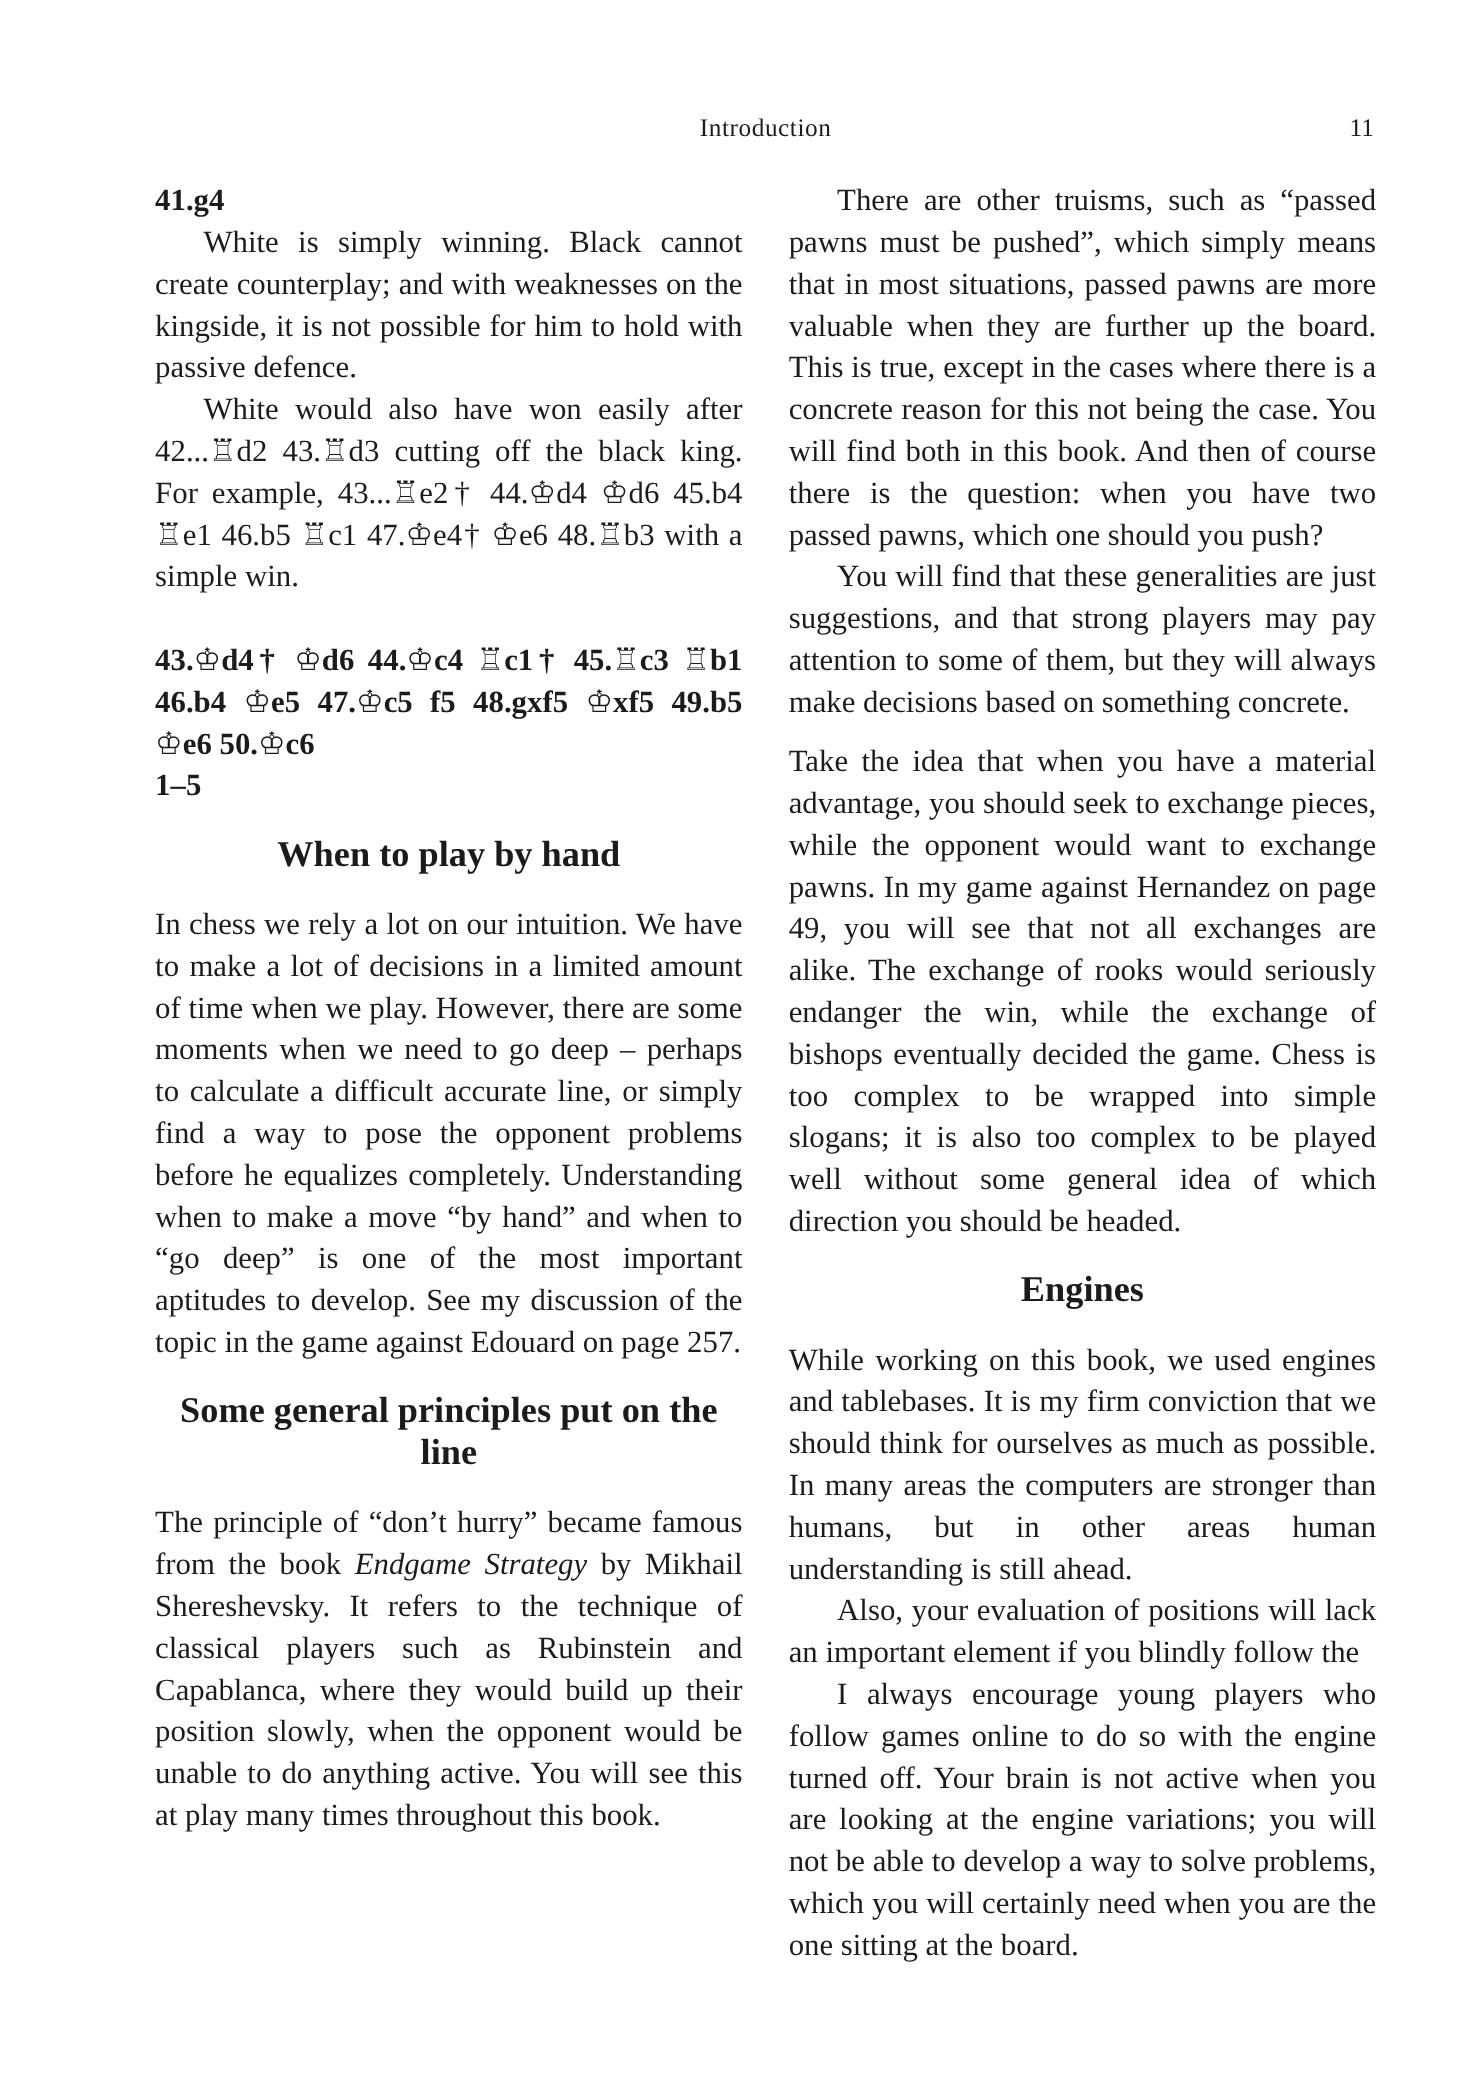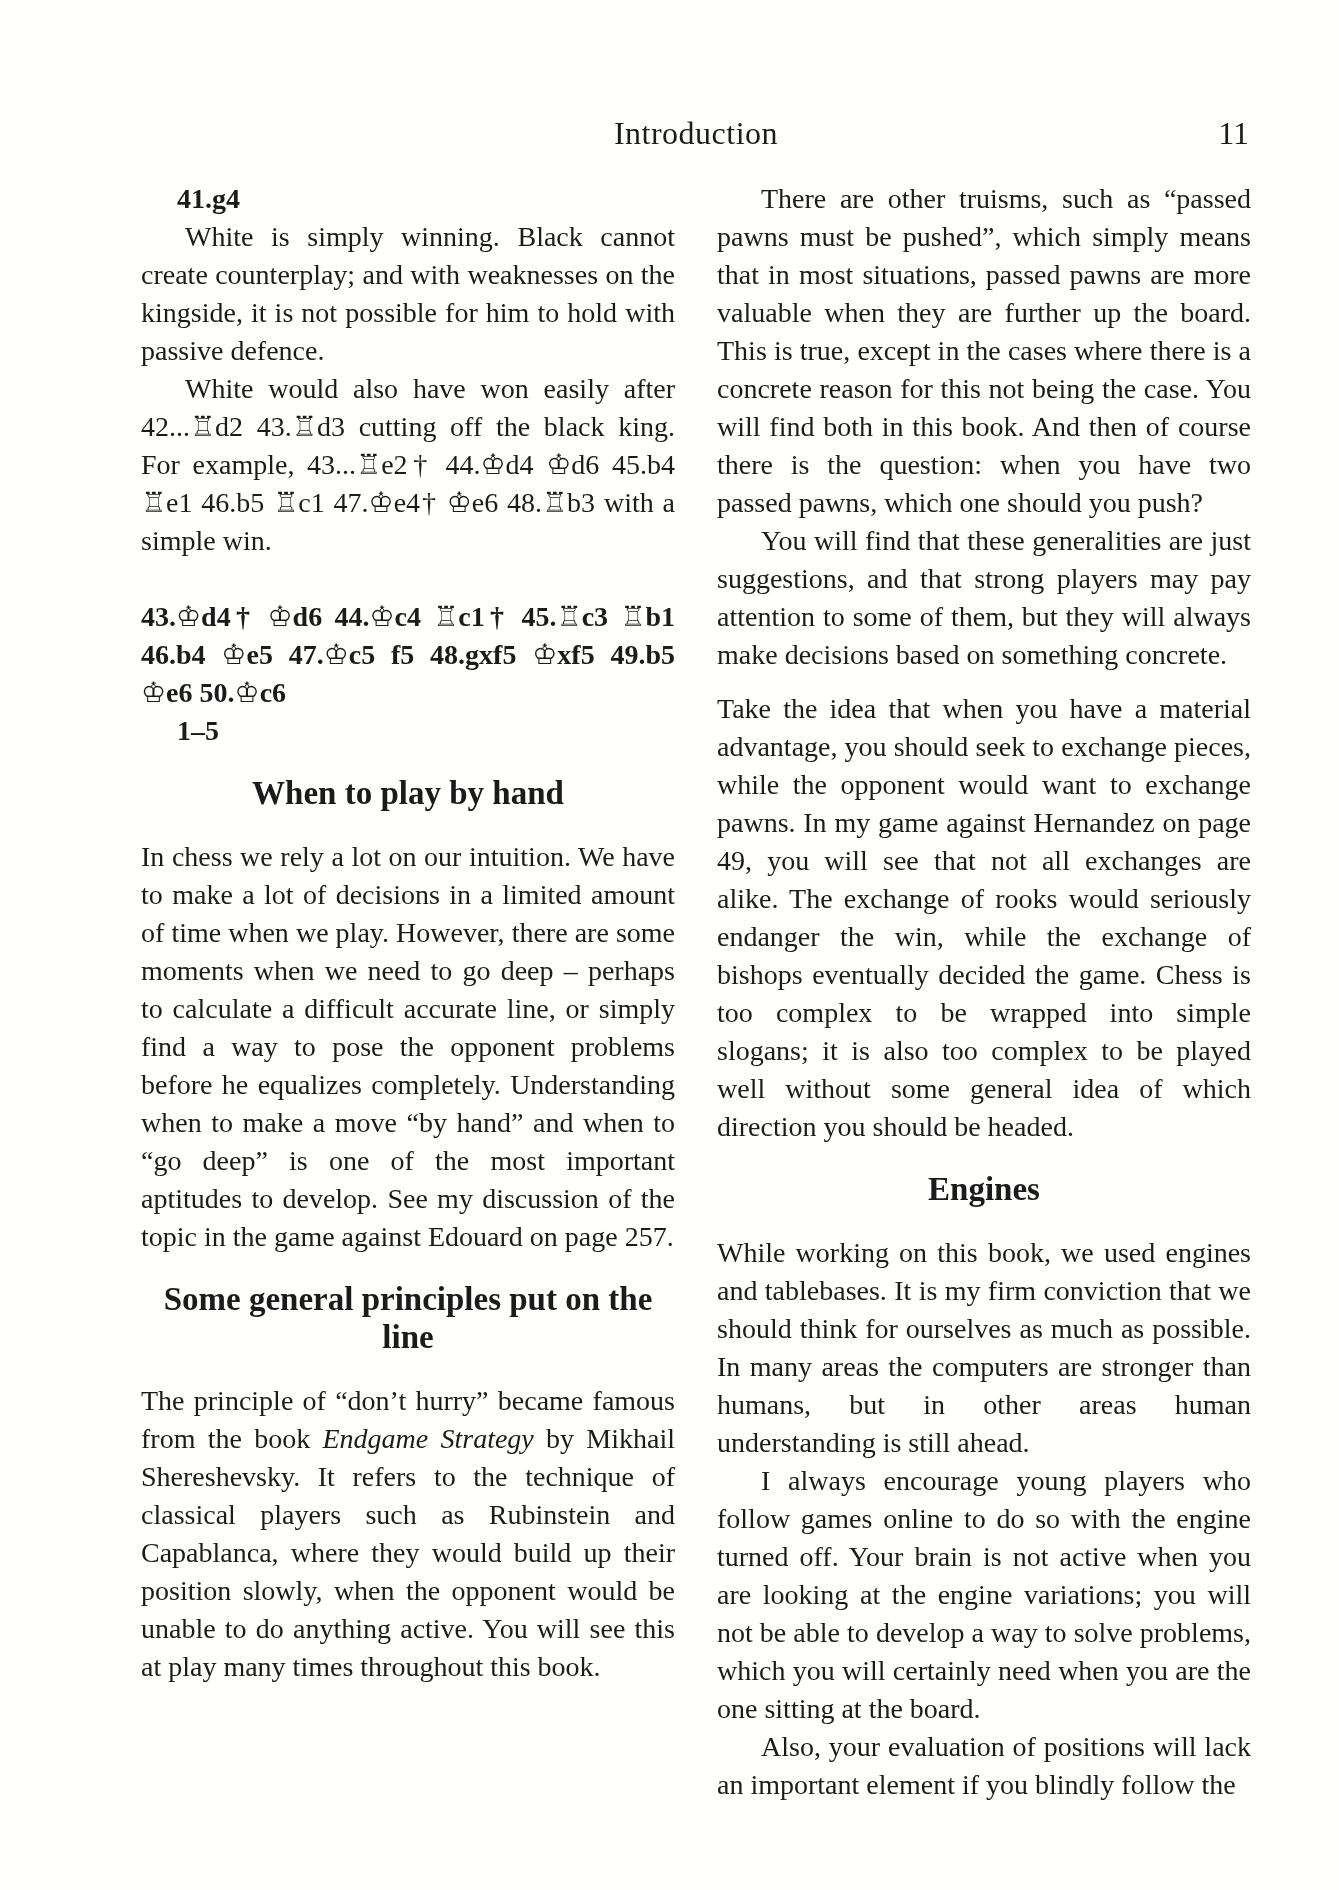--- a/index.html
+++ b/index.html
@@ -20,22 +20,21 @@
     position: absolute;
     left: 141px;
     top: 98px;
     width: 1110px;
   }
   .running-head {
     position: relative;
     width: 100%;
     height: 38px;
     line-height: 38px;
-    font-size: 32px;
-    margin-top: 16px;
+    font-size: 23px;
   }
   .running-head .title {
     display: block;
     text-align: center;
     letter-spacing: 0.5px;
   }
   .running-head .folio {
     position: absolute;
     right: 2px;
     top: 0;
@@ -48,21 +47,21 @@
   .col {
     width: 534px;
     flex: 0 0 534px;
   }
   p {
     margin: 0;
     font-size: 28px;
     line-height: 38px;
     text-align: justify;
   }
-  p.noj { text-align: left; margin-left: 36px; }
+  p.noj { text-align: left; }
   .indent { text-indent: 44px; }
   .bold { font-weight: bold; }
   .gap { margin-top: 38px; }
   .pgap { margin-top: 16px; }
   h2 {
     margin: 24px 0 26px 0;
     font-size: 33px;
     line-height: 38px;
     font-weight: bold;
     text-align: center;
@@ -93,19 +92,19 @@
         <h2>Some general principles put on the line</h2>
         <p><span>The principle of “don’t hurry” became famous from the book </span><em class="book-title">Endgame Strategy</em><span> by Mikhail Shereshevsky. It refers to the technique of classical players such as Rubinstein and Capablanca, where they would build up their position slowly, when the opponent would be unable to do anything active. You will see this at play many times throughout this book.</span></p>
       </div>
 
       <div class="col">
         <p class="indent">There are other truisms, such as “passed pawns must be pushed”, which simply means that in most situations, passed pawns are more valuable when they are further up the board. This is true, except in the cases where there is a concrete reason for this not being the case. You will find both in this book. And then of course there is the question: when you have two passed pawns, which one should you push?</p>
         <p class="indent">You will find that these generalities are just suggestions, and that strong players may pay attention to some of them, but they will always make decisions based on something concrete.</p>
         <p class="pgap">Take the idea that when you have a material advantage, you should seek to exchange pieces, while the opponent would want to exchange pawns. In my game against Hernandez on page 49, you will see that not all exchanges are alike. The exchange of rooks would seriously endanger the win, while the exchange of bishops eventually decided the game. Chess is too complex to be wrapped into simple slogans; it is also too complex to be played well without some general idea of which direction you should be headed.</p>
         <h2>Engines</h2>
         <p>While working on this book, we used engines and tablebases. It is my firm conviction that we should think for ourselves as much as possible. In many areas the computers are stronger than humans, but in other areas human understanding is still ahead.</p>
+        <p class="indent">Also, your evaluation of positions will lack an important element if you blindly follow the</p>
         <p class="indent">I always encourage young players who follow games online to do so with the engine turned off. Your brain is not active when you are looking at the engine variations; you will not be able to develop a way to solve problems, which you will certainly need when you are the one sitting at the board.</p>
-        <p class="indent">Also, your evaluation of positions will lack an important element if you blindly follow the</p>
       </div>
 
     </div>
   </div>
 </div>
 
 </body></html>

